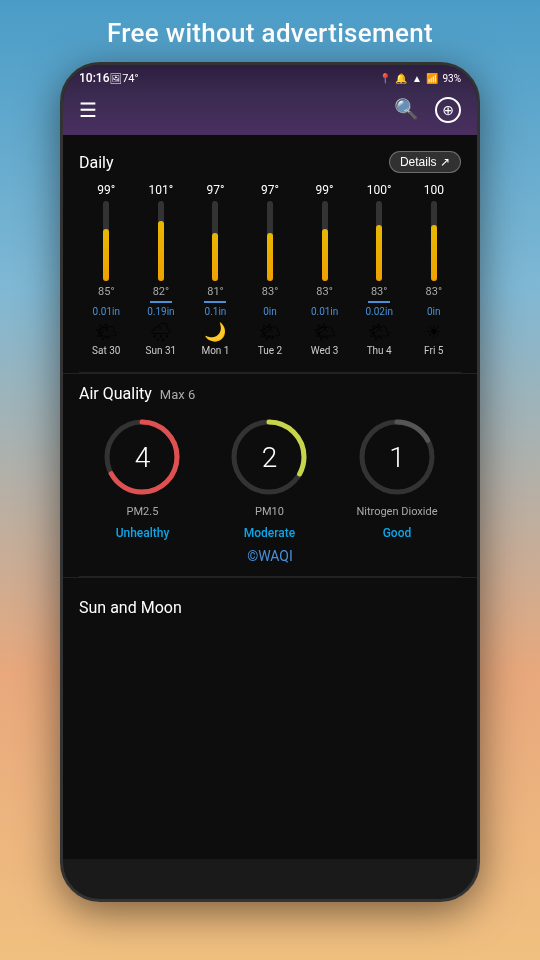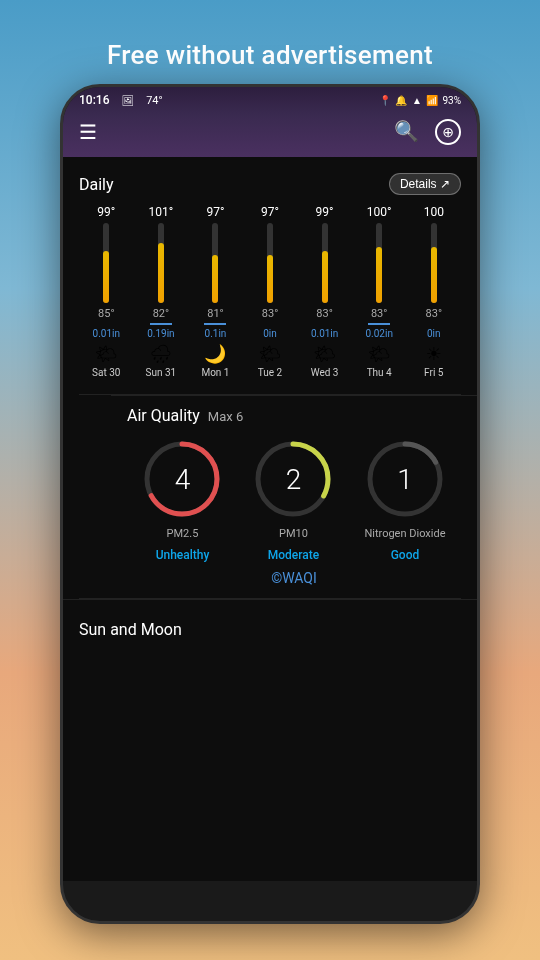--- a/index.html
+++ b/index.html
@@ -15,21 +15,20 @@
     }
 
     .promo-banner {
       width: 100%;
       padding: 18px 20px 14px;
       text-align: center;
       color: white;
       font-size: 26px;
       font-weight: 500;
       letter-spacing: 0.3px;
-      margin-top: 22px;
     }
 
     .phone-container {
       width: 420px;
       height: 840px;
       background: #1a1a1a;
       border-radius: 40px;
       overflow: hidden;
       border: 3px solid #333;
       position: relative;
@@ -43,21 +42,21 @@
 
     .status-bar {
       display: flex;
       justify-content: space-between;
       align-items: center;
       padding: 6px 16px 4px;
       color: white;
       font-size: 11px;
     }
 
-    .status-left { display: flex; align-items: center; gap: 12px; justify-content: center; }
+    .status-left { display: flex; align-items: center; gap: 0; justify-content: center; }
     .status-right { display: flex; align-items: center; gap: 4px; }
     .status-time { font-size: 12px; font-weight: 500; }
     .status-temp { font-size: 11px; }
 
     .nav-bar {
       display: flex;
       justify-content: space-between;
       align-items: center;
       padding: 8px 16px 12px;
       color: white;
@@ -170,21 +169,20 @@
     .day-label {
       color: #ccc;
       font-size: 10px;
       text-align: center;
     }
 
     
     .air-quality-section {
       padding: 10px 16px 12px;
       border-top: 1px solid #222;
-      margin-left: 48px;
     }
 
     .aq-header {
       display: flex;
       align-items: baseline;
       gap: 8px;
       margin-bottom: 14px;
     }
 
     .aq-title {

